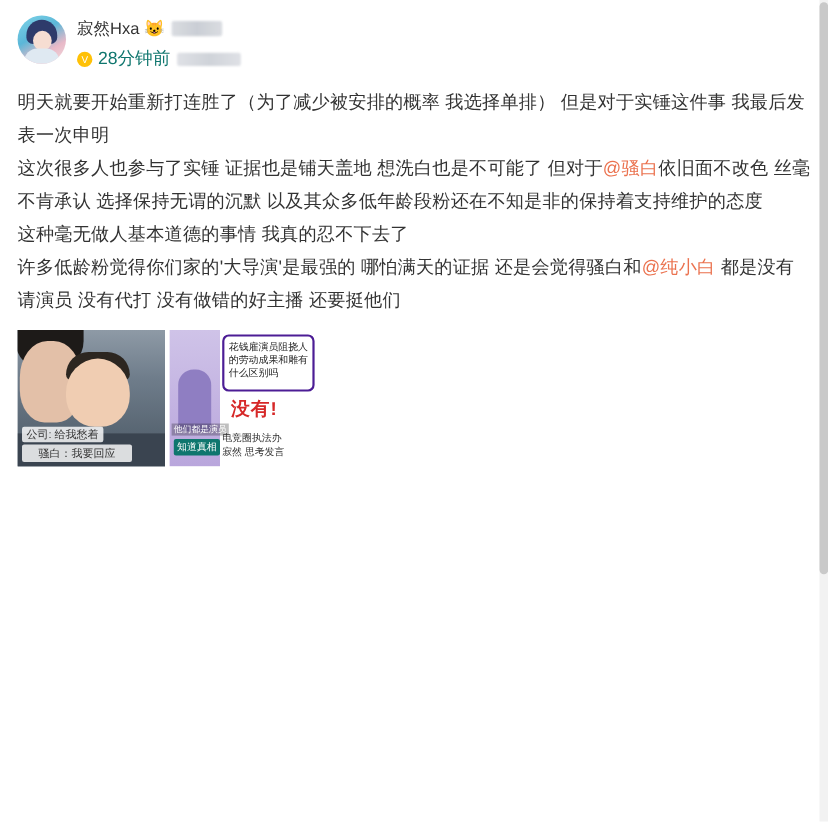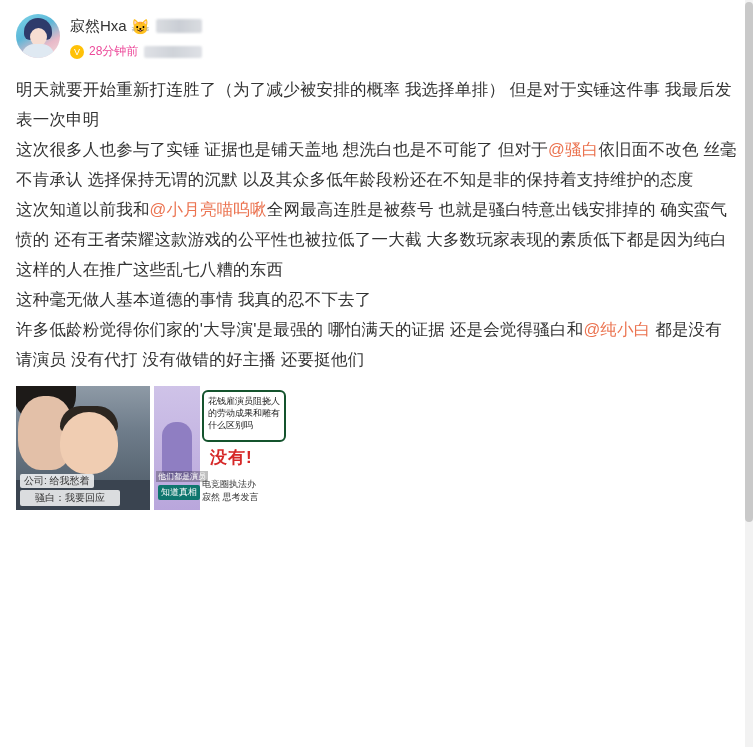--- a/index.html
+++ b/index.html
@@ -97,22 +97,22 @@
     border-radius: 50%;
     background: #ffc107;
     color: #ffffff;
     font-size: 9px;
     line-height: 14px;
     text-align: center;
     margin-right: 5px;
     flex: 0 0 14px;
   }
   .time {
-    font-size: 12px;
-    color: #ec4899;
+    font-size: 16px;
+    color: #0f766e;
     margin-right: 6px;
   }
   .source-blur {
     width: 58px;
     height: 12px;
     border-radius: 2px;
     background: linear-gradient(90deg, #dfe1e6, #cfd3d9, #dfe1e6);
     filter: blur(1.2px);
   }
   .post-body {
@@ -217,21 +217,21 @@
     left: 8px; top: 36px;
     width: 30px; height: 56px;
     background: #8f7ec2;
     border-radius: 14px 14px 4px 4px;
   }
   .comic .c-bubble {
     position: absolute;
     left: 48px; top: 4px;
     width: 84px; height: 52px;
     background: #ffffff;
-    border: 2px solid #14532d;
+    border: 2px solid #4c1d95;
     border-radius: 6px;
     padding: 3px 4px;
     font-size: 9px;
     line-height: 12px;
     color: #222;
     overflow: hidden;
   }
   .comic .c-no {
     position: absolute;
     left: 56px; top: 60px;
@@ -304,21 +304,20 @@
         <span class="vip-badge">V</span>
         <span class="time">28分钟前</span>
         <span class="source-blur"></span>
       </div>
     </div>
   </div>
 
   <div class="post-body" id="post-content">
       <p><span>明天就要开始重新打连胜了（为了减少被安排的概率 我选择单排）  但是对于实锤这件事 我最后发表一次申明</span></p>
       <p><span>这次很多人也参与了实锤 证据也是铺天盖地 想洗白也是不可能了 但对于</span><span class="at">@骚白</span><span>依旧面不改色 丝毫不肯承认 选择保持无谓的沉默 以及其众多低年龄段粉还在不知是非的保持着支持维护的态度</span></p>
-      <p><span>这次知道以前我和</span><span class="at">@小月亮喵呜啾</span><span>全网最高连胜是被蔡号 也就是骚白特意出钱安排掉的 确实蛮气愤的 还有王者荣耀这款游戏的公平性也被拉低了一大截 大多数玩家表现的素质低下都是因为纯白这样的人在推广这些乱七八糟的东西</span></p>
       <p><span>这种毫无做人基本道德的事情 我真的忍不下去了</span></p>
       <p><span>许多低龄粉觉得你们家的'大导演'是最强的 哪怕满天的证据 还是会觉得骚白和</span><span class="at">@纯小白</span><span> 都是没有请演员 没有代打 没有做错的好主播 还要挺他们</span></p>
     </div>
 
   <div class="images">
     <div class="img-tile photo">
       <div class="p-adult-hair"></div>
       <div class="p-adult"></div>
       <div class="p-hair"></div>
       <div class="p-baby"></div>

